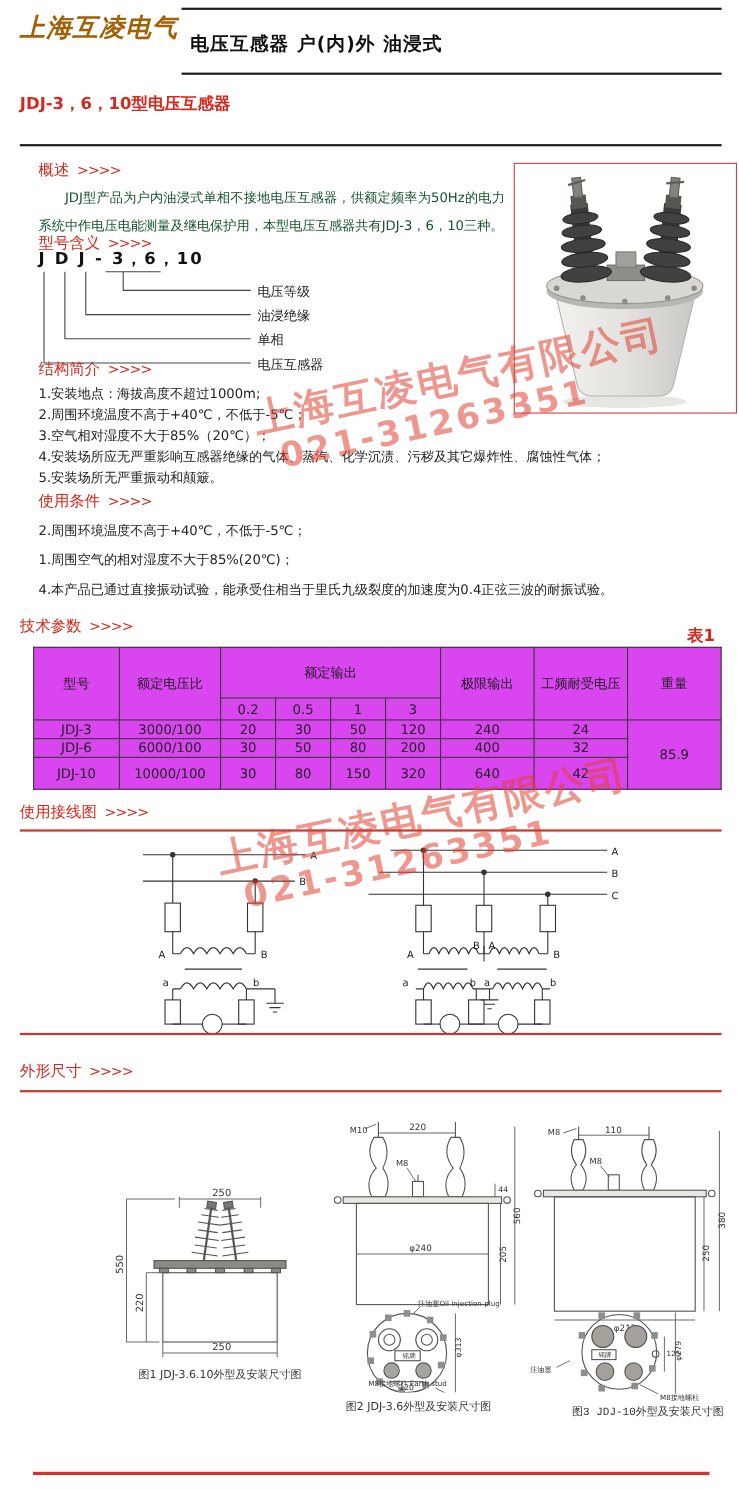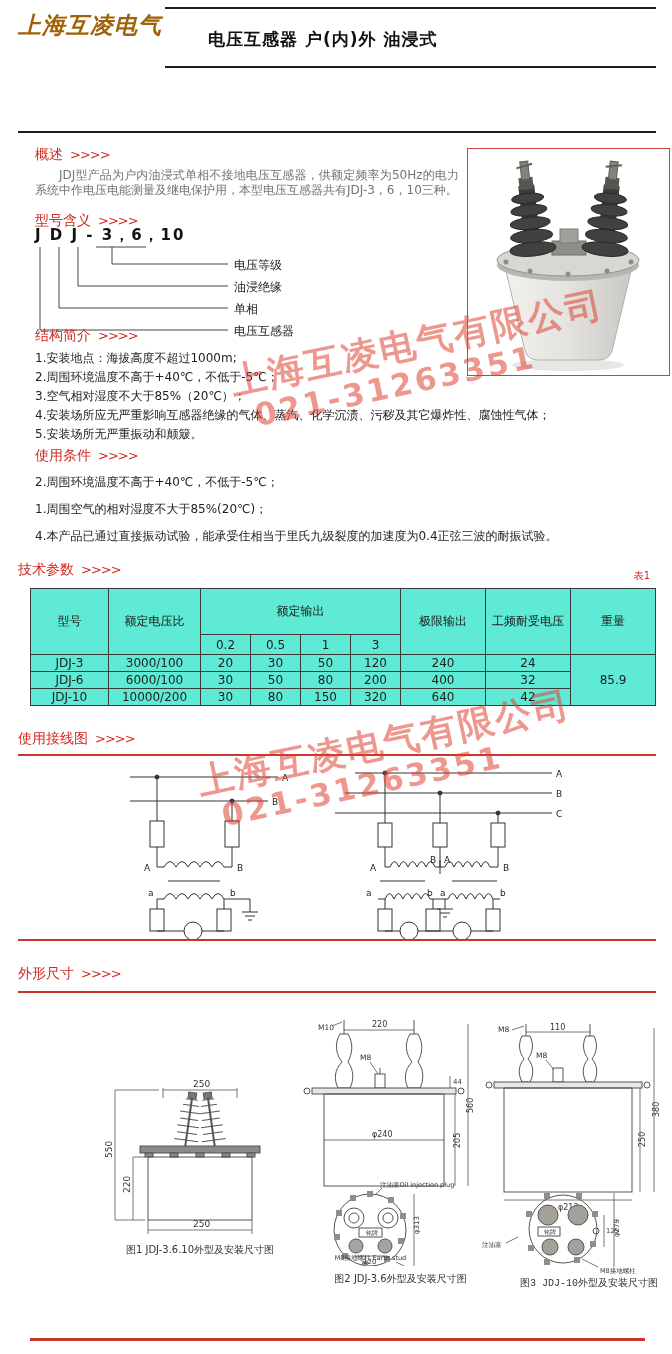--- a/index.html
+++ b/index.html
@@ -3,53 +3,54 @@
 <meta charset="utf-8">
 <style>
   html,body{margin:0;padding:0;background:#fff;}
   .page{position:relative;width:672px;height:1354px;background:#ffffff;overflow:hidden;
         font-family:"DejaVu Sans","Liberation Sans",sans-serif;color:#222;}
   .hline{position:absolute;background:#1d1d1d;height:2px;}
   .redline{position:absolute;background:#c9372c;height:2px;}
   .logo{position:absolute;left:18px;top:10px;font-size:23px;font-weight:bold;font-style:italic;
         color:#a16207;letter-spacing:1px;white-space:nowrap;}
   .doc-title{position:absolute;left:173px;top:28px;font-size:17px;font-weight:bold;color:#111;
-        letter-spacing:1px;white-space:nowrap;margin-left:35px;}
+        letter-spacing:1px;white-space:nowrap;}
   .page-heading{position:absolute;left:18px;top:85px;font-size:15px;font-weight:bold;color:#d6281e;white-space:nowrap;}
   .sec-head{position:absolute;font-size:14px;font-weight:normal;color:#d2281e;white-space:nowrap;}
   .sec-head .chev{margin-left:7px;font-size:13px;letter-spacing:-1px;color:#d2281e;}
-  .body-par{position:absolute;font-size:12px;line-height:15px;color:#737373;text-align:justify;}
+  .body-par{position:absolute;font-size:12px;line-height:25px;color:#14532d;text-align:justify;}
   .indent{text-indent:2em;}
   .list{position:absolute;font-size:12px;color:#222;}
   .list div{white-space:nowrap;}
   .model-code{position:absolute;left:35px;top:226px;font-size:15px;font-weight:bold;color:#111;
         letter-spacing:2px;white-space:nowrap;}
-  .tbl-tag{position:absolute;right:22px;top:569px;font-size:10px;font-weight:normal;color:#d2281e;margin-left:46px;}
+  .tbl-tag{position:absolute;right:22px;top:569px;font-size:15px;font-weight:bold;color:#d2281e;margin-left:46px;}
   table.spec{position:absolute;left:30px;top:588px;width:625px;border-collapse:collapse;
-        background:#5eead4;font-size:12px;color:#1d1d1d;text-align:center;table-layout:fixed;}
+        background:#d946ef;font-size:12px;color:#1d1d1d;text-align:center;table-layout:fixed;}
   table.spec td{border:1px solid #3a3a3a;padding:1px 2px;font-weight:normal;}
   .photo-box{position:absolute;left:467px;top:148px;width:201px;height:226px;border:1px solid #c84040;background:#fff;}
   .caption{position:absolute;font-size:10px;color:#333;text-align:center;white-space:nowrap;}
   .watermark{position:absolute;color:rgba(224,66,50,0.55);font-weight:bold;pointer-events:none;
         transform:rotate(-12deg);text-align:center;z-index:30;line-height:1.15;}
   .watermark .wm-co{font-size:36px;letter-spacing:2px;white-space:nowrap;}
   .watermark .wm-ph{font-size:31px;letter-spacing:3px;white-space:nowrap;transform:translateX(-30px);}
   svg text{font-family:"DejaVu Sans","Liberation Sans",sans-serif;}
   svg{position:absolute;}
 </style>
 </head>
 <body>
 
 <div class="page">
 
   <div class="hline" style="left:165px;top:7px;width:491px;"></div>
   <div class="logo">上海互凌电气</div>
   <div class="doc-title">电压互感器 户(内)外 油浸式</div>
   <div class="hline" style="left:165px;top:66px;width:491px;"></div>
 
+  <div class="page-heading">JDJ-3，6，10型电压互感器</div>
   <div class="hline" style="left:18px;top:131px;width:638px;"></div>
 
   <div class="photo-box">
     <svg width="201" height="226" viewBox="0 0 201 226" style="left:0;top:0;">
       <defs>
         <linearGradient id="tankg" x1="0" y1="0" x2="1" y2="0">
           <stop offset="0" stop-color="#f2f1ee"></stop>
             <stop offset="0.5" stop-color="#e3e2de"></stop>
             <stop offset="1" stop-color="#c9c8c4"></stop>
         </linearGradient>
@@ -185,23 +186,23 @@
     <tr style="height:17px">
       <td>JDJ-6</td>
       <td>6000/100</td>
       <td>30</td>
       <td>50</td>
       <td>80</td>
       <td>200</td>
       <td>400</td>
       <td>32</td>
     </tr>
-    <tr style="height:17px">
+    <tr style="height:29px">
       <td>JDJ-10</td>
-      <td>10000/200</td>
+      <td>10000/100</td>
       <td>30</td>
       <td>80</td>
       <td>150</td>
       <td>320</td>
       <td>640</td>
       <td>42</td>
     </tr>
   </tbody>
     </table>
 
@@ -409,21 +410,21 @@
       <path d="M104 244 L116 250" stroke-width="0.8"></path>
     </g>
     <text x="74" y="216.5" font-size="6" fill="#333">铭牌</text>
     <text x="88" y="169" font-size="6.5" fill="#333">注油塞Oil injection plug</text>
     <text x="71" y="246" font-size="7" fill="#333">120</text>
     <text x="127" y="216" font-size="7" fill="#333" transform="rotate(-90 127 216)">φ313</text>
   </svg>
   <div class="caption" style="left:280px;top:1254px;width:185px;font-size:6.5px;text-align:center;padding-right:4px;box-sizing:border-box;">
     <span>M8接地螺柱</span> <span>Earth stud</span>
   </div>
-  <div class="caption" style="left:308px;top:1272px;width:185px;">图2 JDJ-3.6外型及安装尺寸图</div>
+  <div class="caption" style="left:288px;top:1272px;width:185px;">图2 JDJ-3.6外型及安装尺寸图</div>
 
   <svg width="190" height="240" viewBox="0 0 190 240" style="left:478px;top:1022px;">
     <g stroke="#555" stroke-width="1" fill="none">
       <path d="M48 2 V14"></path>
         <path d="M112 2 V14"></path>
       <path d="M44 14 C40 22 41 30 46 37 C40 44 40 52 44 60 L52 60 C56 52 56 44 50 37 C55 30 56 22 52 14 Z"></path>
       <path d="M108 14 C104 22 105 30 110 37 C104 44 104 52 108 60 L116 60 C120 52 120 44 114 37 C119 30 120 22 116 14 Z"></path>
       <rect x="75" y="46" width="10" height="14"></rect>
       <rect x="16" y="60" width="148" height="6" fill="#e8e7e3"></rect>
       <circle cx="11" cy="63" r="3"></circle>

